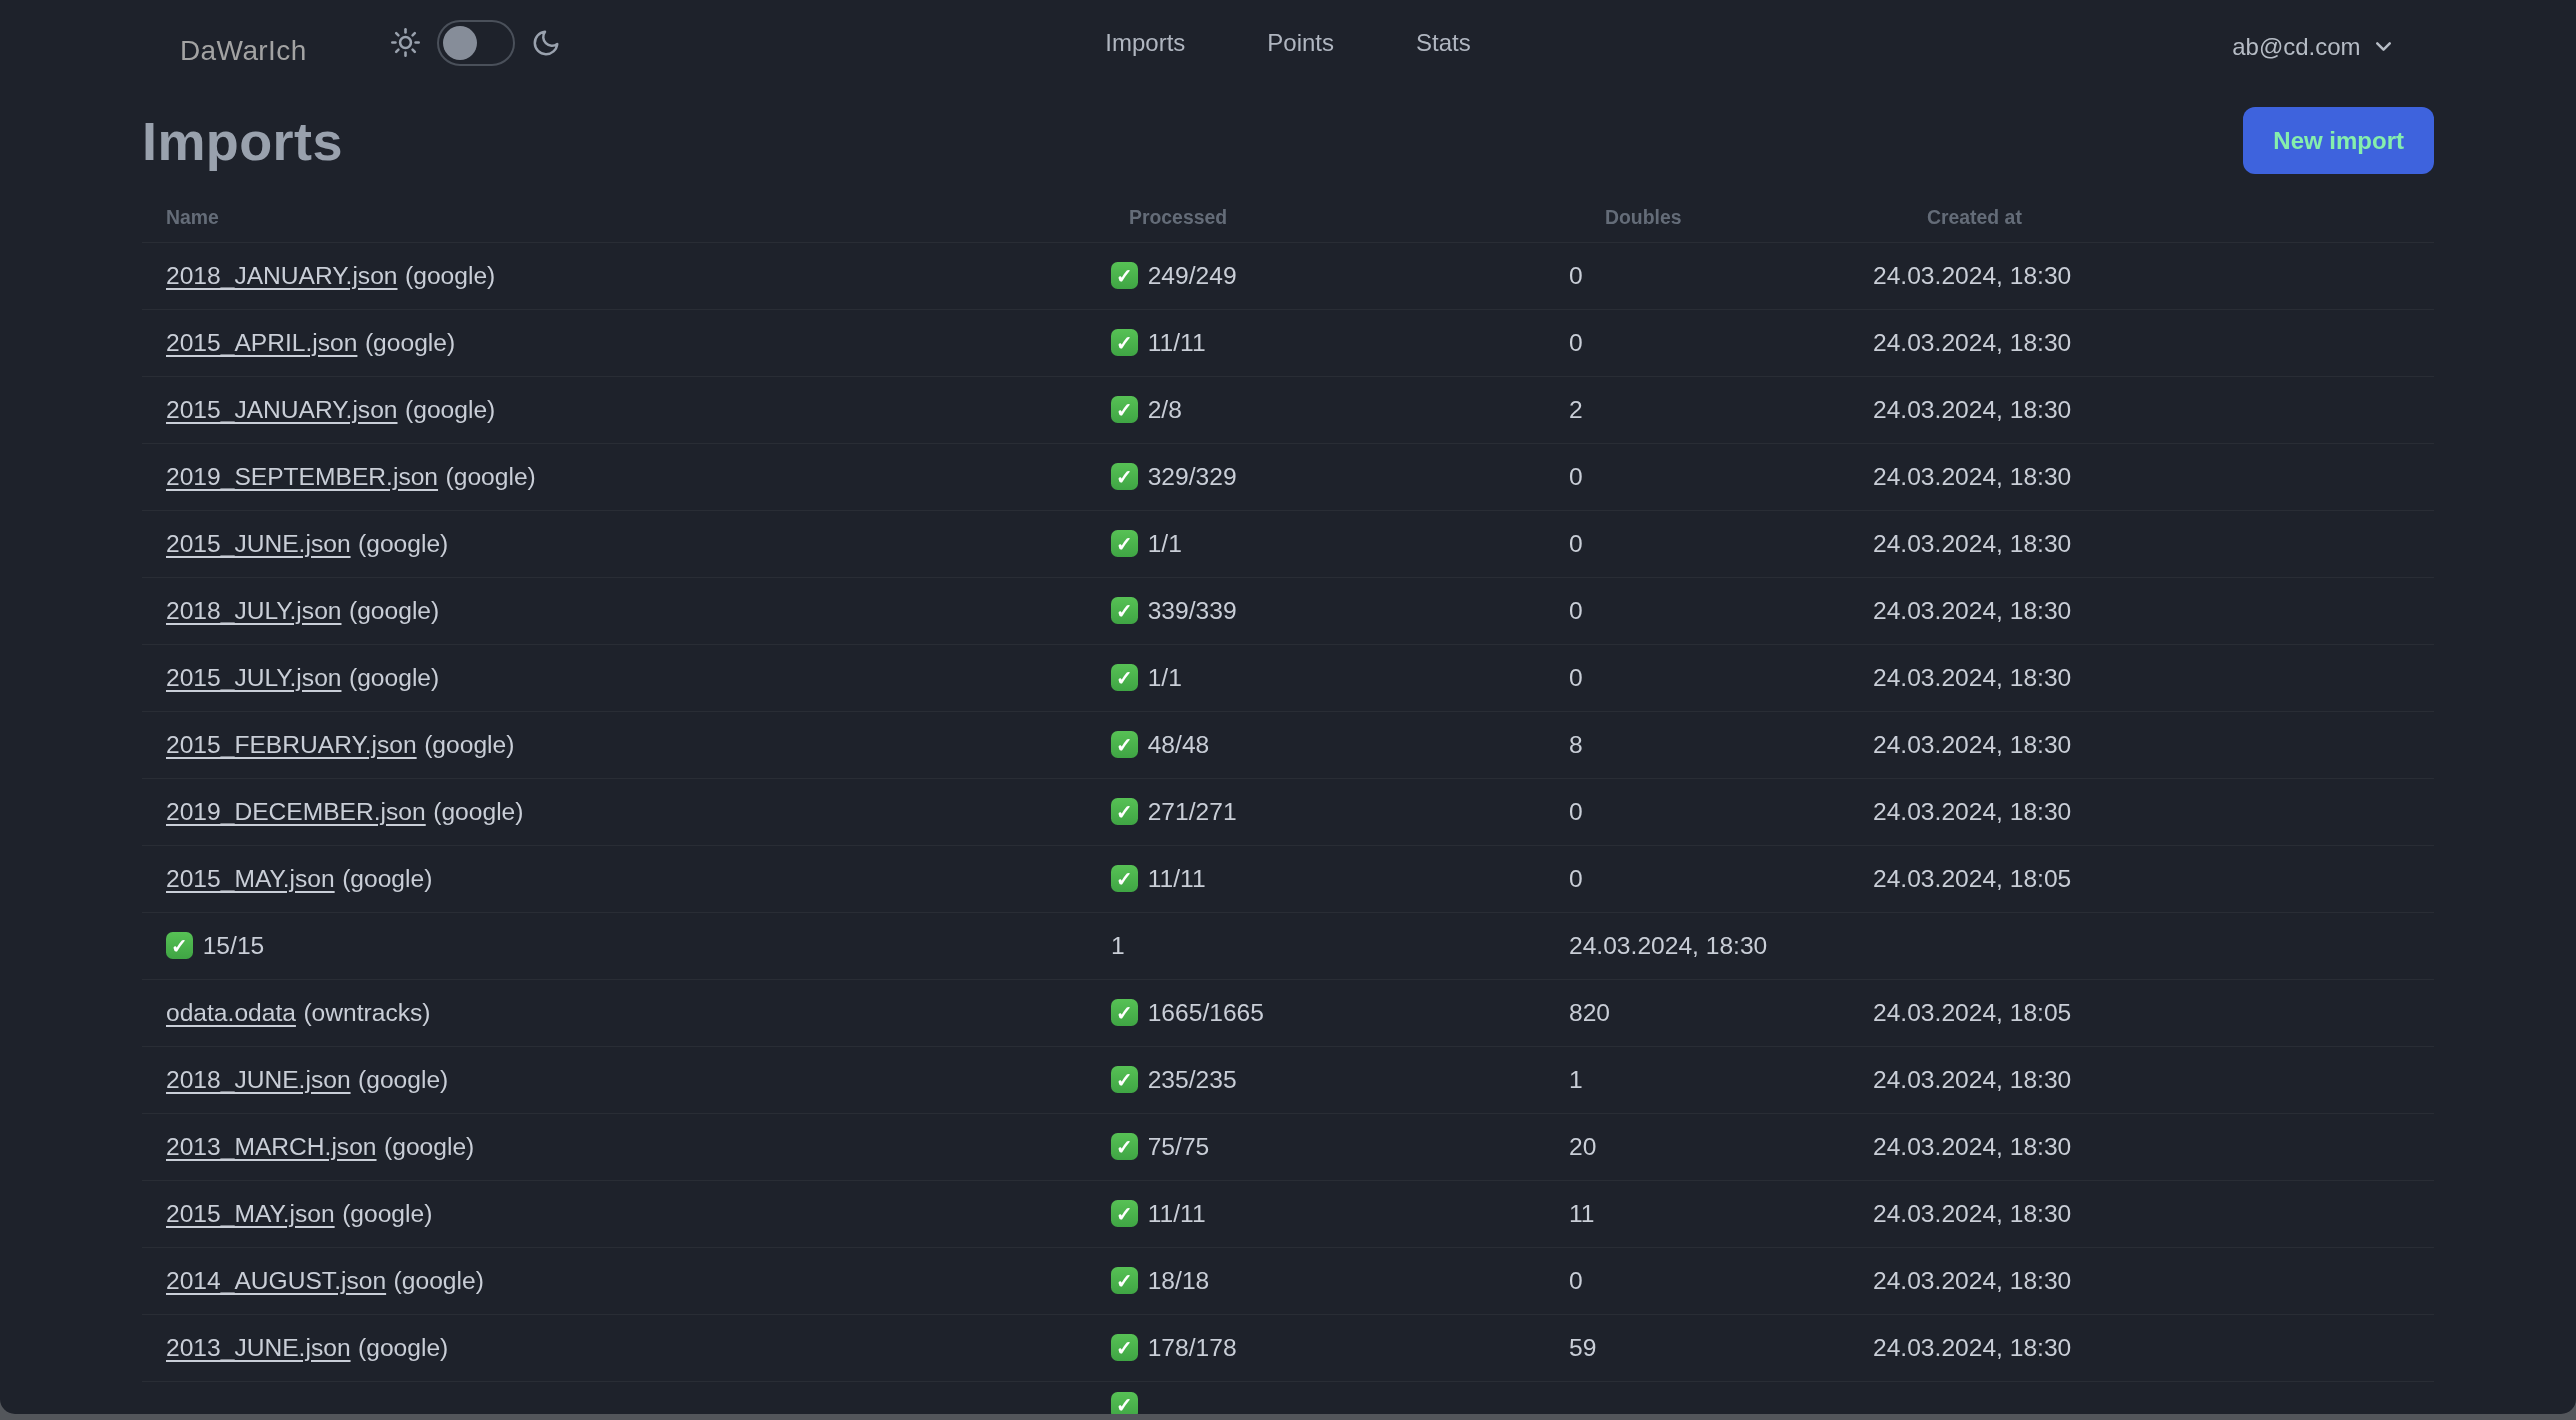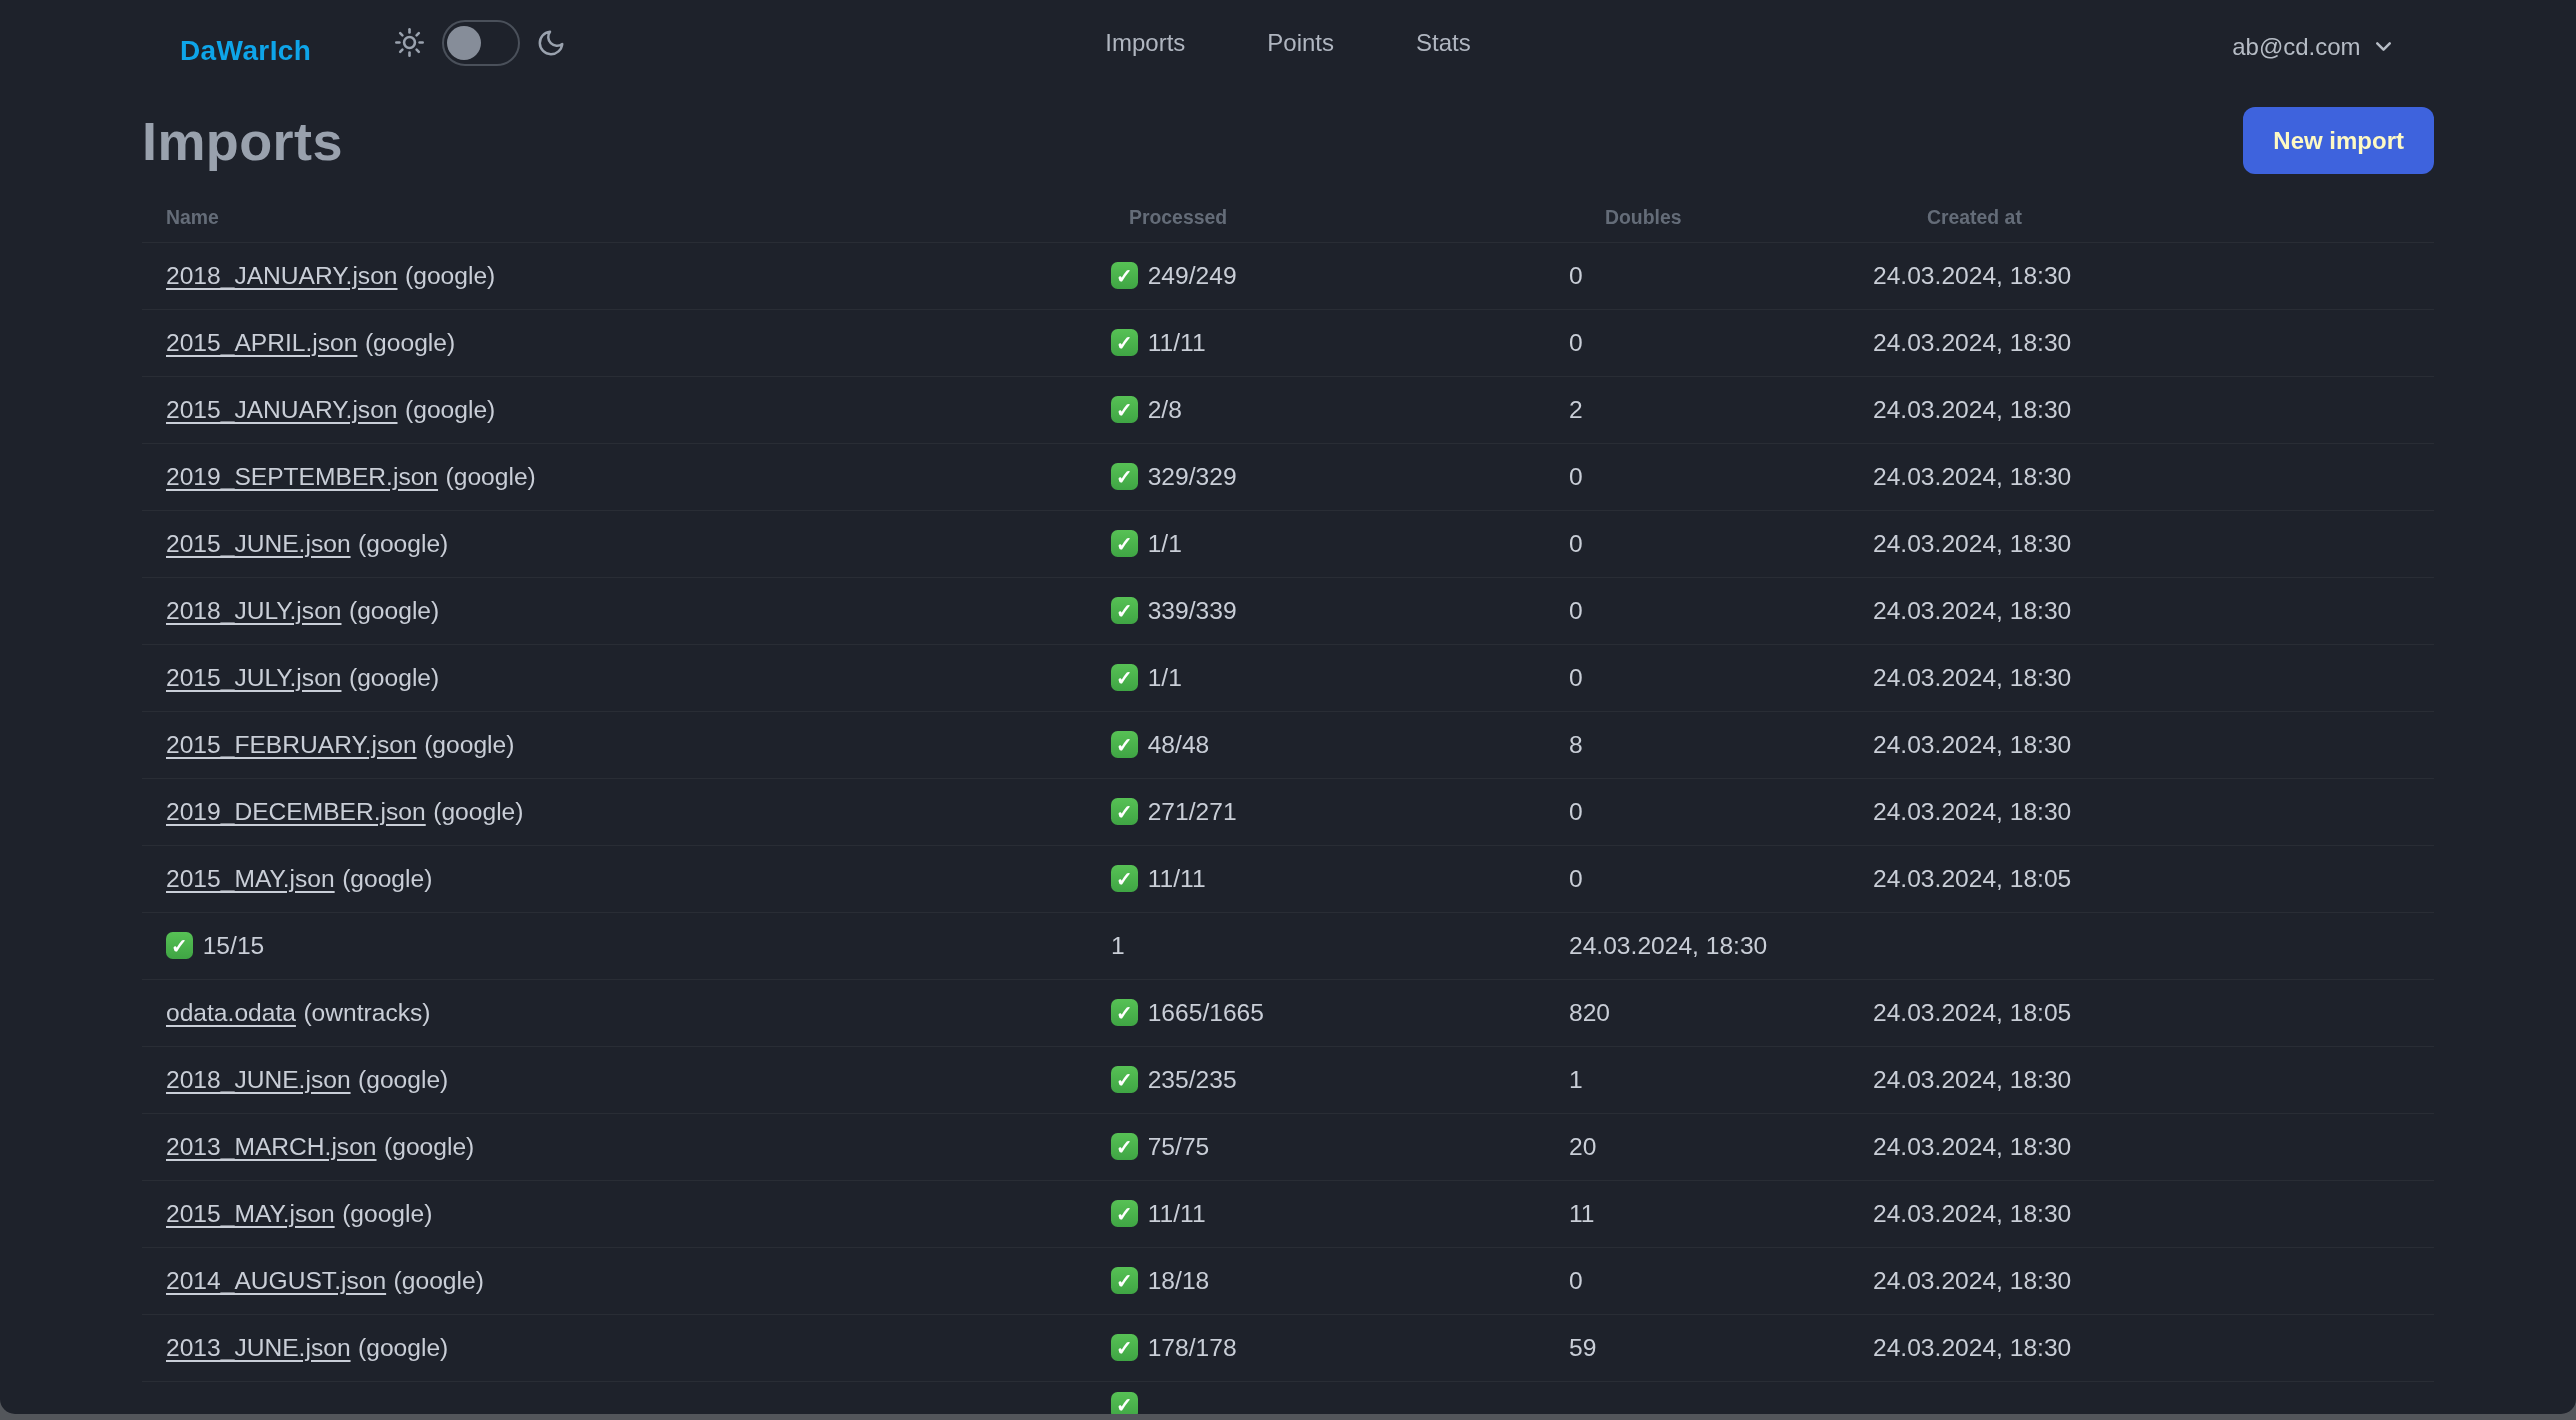--- a/index.html
+++ b/index.html
@@ -17,21 +17,21 @@
     position:relative;
   }
 
   
   header {
     height:85px;
     display:flex; align-items:center; justify-content:space-between;
     padding:0 180px;
   }
   .hdr-left { display:flex; align-items:center; gap:83px; }
-  .logo { font-size:28px; font-weight:700; color:#0ea5e9; letter-spacing:0.4px;margin-top:17px; }
+  .logo { font-size:28px; font-weight:400; color:#a3a3a3; letter-spacing:0.4px;margin-top:17px; }
   .theme-toggle { display:flex; align-items:center; gap:16.4px; }
   .icon-btn { background:none; border:none; cursor:pointer; display:flex; align-items:center; }
   .switch {
     width:78px; height:46px; border-radius:24px;
     border:2.2px solid #4a505a; background:transparent;
     position:relative; cursor:pointer;
   }
   .knob {
     position:absolute; left:3.7px; top:50%; transform:translateY(-50%);
     width:34px; height:34px; border-radius:50%;
@@ -46,21 +46,21 @@
   }
 
   
   main { padding:0 142px; }
   .page-head {
     margin-top:22.4px;
     display:flex; align-items:center; justify-content:space-between;
   }
   h1 { font-size:54px; font-weight:800; color:#99a1ad; letter-spacing:0.4px; }
   .btn-primary {
-    background:#3e63dd; color:#fef9c3;
+    background:#3e63dd; color:#86efac;
     font-size:24px; font-weight:600; font-family:inherit;
     border:none; border-radius:12px;
     padding:19.4px 30px; cursor:pointer;
   }
 
   
   .table { margin-top:19.4px; }
   .thead, .trow {
     display:grid;
     grid-template-columns:945px 458px 304px 1fr;

